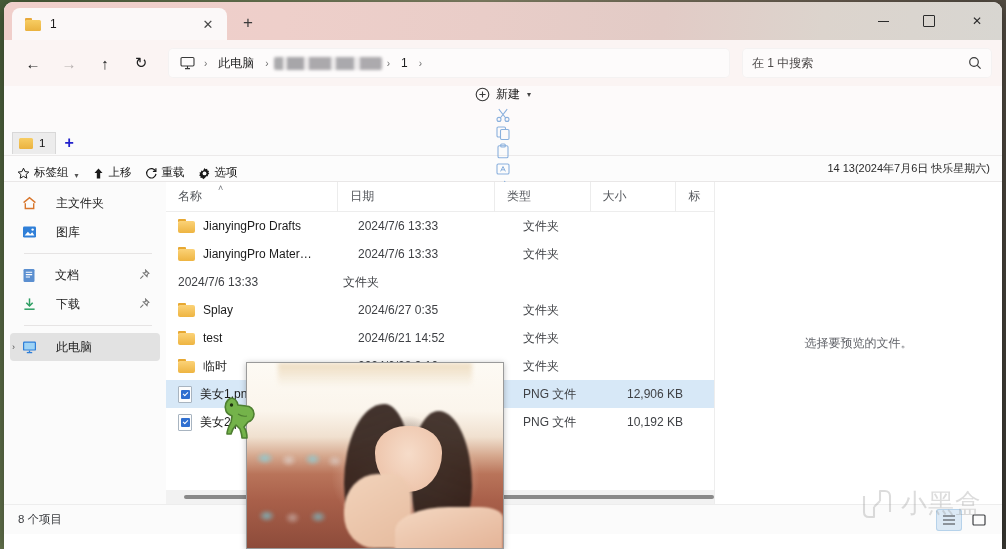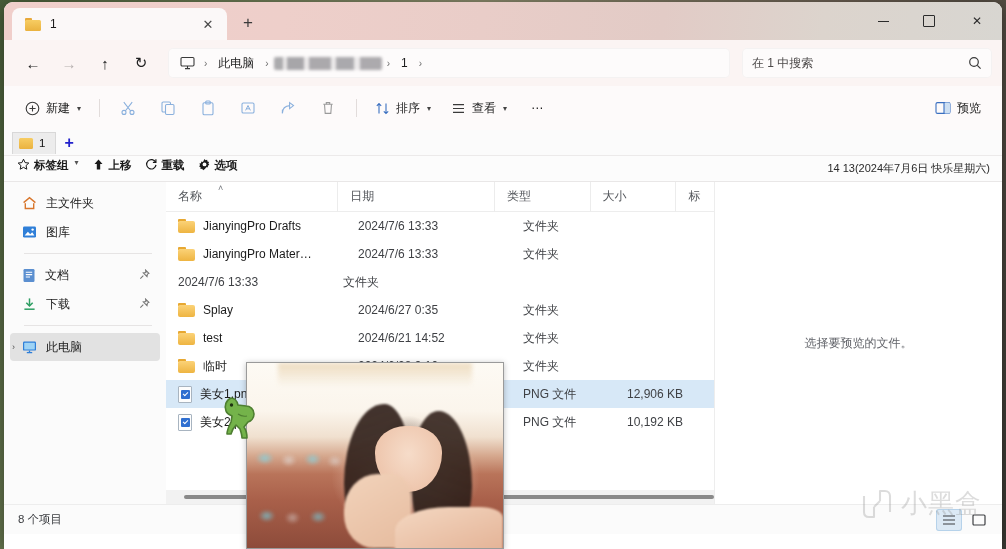--- a/index.html
+++ b/index.html
@@ -123,21 +123,21 @@
     width: 250px; height: 30px; margin-left: 10px; flex: none;
     background: #fdfbfb; border-radius: 5px;
     display: flex; align-items: center; padding: 0 10px;
     box-shadow: inset 0 0 0 1px rgba(0,0,0,.035);
   }
   .searchbox .ph { flex: 1; font-size: 12px; color: #4d4a4a; }
 
   
   .cmdbar {
     height: 44px; background: #fdfafa;
-    display: flex; align-items: center; padding: 0 12px; gap: 2px;
+    display: flex; align-items: center; padding: 0 12px; gap: 2px; flex-direction: column;
   }
   .cmd {
     height: 32px; border-radius: 5px;
     display: flex; align-items: center; gap: 6px;
     padding: 0 9px; font-size: 12px; color: #1b1b1b;
   }
   .cmd.icononly { width: 38px; padding: 0; justify-content: center; }
   .cmd .chev { font-size: 8px; color: #444; margin-left: 1px; }
   .cmdsep { width: 1px; height: 18px; background: #e2dcdb; margin: 0 7px; }
   .spacer { flex: 1; }
@@ -162,42 +162,42 @@
     width: 14px; height: 11px; border-radius: 1.5px;
     background: linear-gradient(180deg,#f7cd63,#eab23f);
   }
   .qt-plus { color: #2222cc; font-size: 16px; font-weight: bold; line-height: 1; }
   .qt-toolrow {
     height: 26px; background: #fcfcfc;
     display: flex; align-items: center; padding-left: 8px; gap: 3px;
     border-bottom: 1px solid #e9e7e7;
   }
   .qt-btn {
-    display: flex; align-items: flex-start; gap: 4px;
-    height: 22px; padding: 0 5px; font-size: 11.5px; color: #1a1a1a; font-weight: bold;
+    display: flex; align-items: flex-end; gap: 4px;
+    height: 22px; padding: 0 5px; font-size: 11.5px; color: #1a1a1a;
   }
   .qt-btn .mini-chev { font-size: 8px; color: #555; margin-left: 2px; }
   .qt-clock {
     margin-left: auto; padding-right: 12px;
     font-size: 11px; color: #2a2a2a; white-space: nowrap;
   }
 
   
   .body { display: flex; height: 322px; background: #ffffff; }
 
   .nav-pane {
     width: 162px; flex: none;
     background: #fbfbfb;
     padding-top: 6px; font-size: 12px; color: #1a1a1a;
     position: relative;
   }
   .nav-item {
     display: flex; align-items: center;
     height: 28px; margin: 1px 6px; padding-left: 12px;
-    border-radius: 4px; gap: 9px; position: relative;
+    border-radius: 4px; gap: 19px; position: relative;
   }
   .nav-item.selected { background: #e2e2e2; }
   .nav-item .twisty {
     position: absolute; left: 2px; font-size: 9px; color: #505050;
   }
   .nav-pin { position: absolute; right: 10px; font-size: 10px; color: #767676; }
   .nav-sep { height: 1px; background: #e6e4e4; margin: 7px 14px 7px 20px; }
   .nav-label { white-space: nowrap; }
 
   

